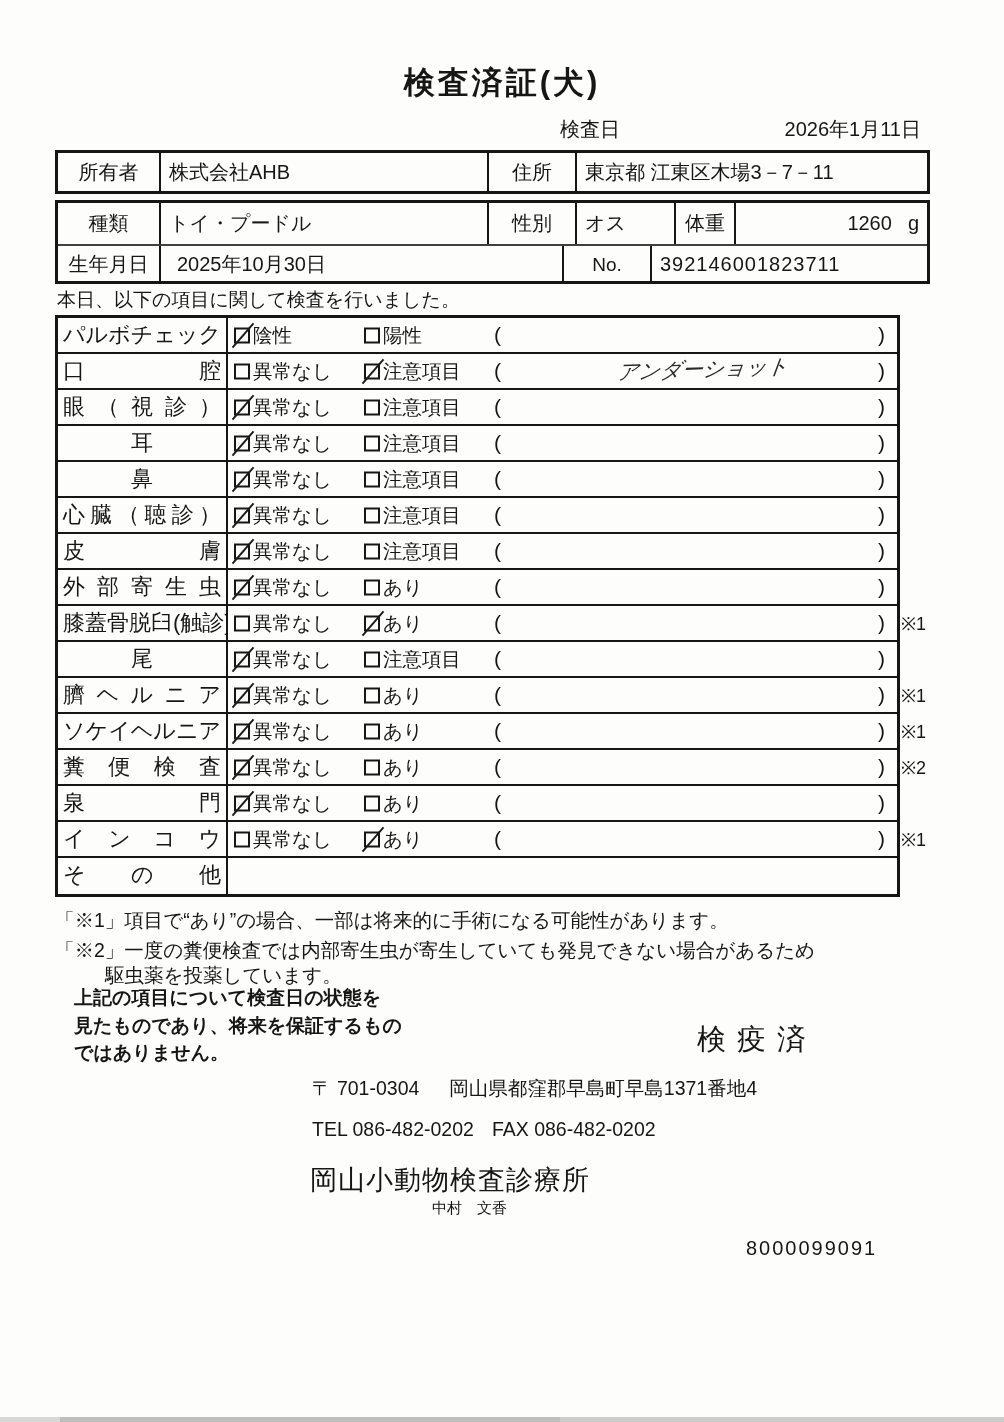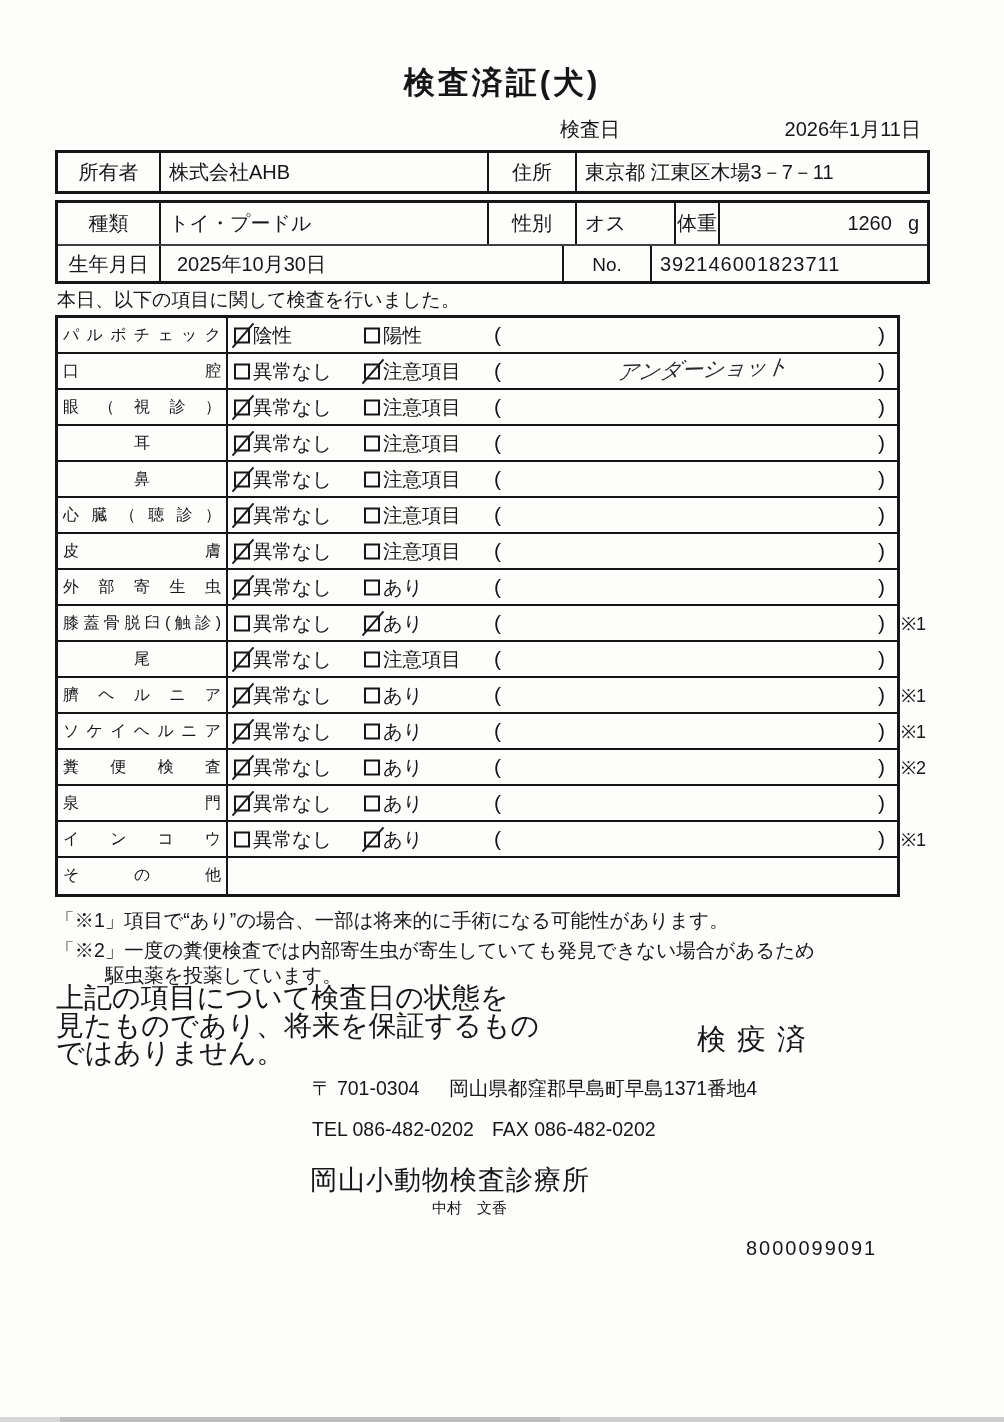--- a/index.html
+++ b/index.html
@@ -24,30 +24,30 @@
   .tblA .trow { height:100%; }
   .tblB .trow + .trow { border-top:2px solid #404040; height:39px; }
   .tcell {
     border-right:2px solid #161616; display:flex; align-items:center;
     font-size:20px; padding:0 8px; overflow:hidden; white-space:nowrap;
   }
   .tcell.hdr { justify-content:center; padding:0 2px; }
   .tcell.last { border-right:none; }
   .w-owner-l{width:103px;} .w-owner-v{width:328px;} .w-addr-l{width:88px;} .w-addr-v{flex:1;}
   .w-breed-l{width:103px;} .w-breed-v{width:328px;} .w-sex-l{width:88px;} .w-sex-v{width:99px;}
-  .w-wt-l{width:44px;} .w-wt-v{flex:1; justify-content:flex-end; gap:16px; }
+  .w-wt-l{width:60px;} .w-wt-v{flex:1; justify-content:flex-end; gap:16px; }
   .w-birth-l{width:103px;} .w-birth-v{width:395px;margin-left:8px;} .w-no-l{width:88px; justify-content:center; font-size:19px;} .w-no-v{flex:1; letter-spacing:1px;}
 
   .intro { position:absolute; top:287px; left:57px; font-size:19px; }
 
   .checklist { position:absolute; top:315px; left:55px; width:845px; border:3px solid #161616; background:#fdfdfc; }
   .chk-row { display:flex; height:36px; border-bottom:2px solid #161616; }
   .chk-row:last-child { border-bottom:none; }
   .c-label {
-    width:170px; border-right:2px solid #161616; font-size:16px; line-height:33px;
+    width:170px; border-right:2px solid #161616; font-size:22px; line-height:33px;
     padding:0 5px; white-space:nowrap; overflow:hidden;
     text-align:justify; text-align-last:justify;
   }
   .c-label.center { text-align:center; text-align-last:center; }
   .c-content { position:relative; flex:1; }
   .opt { position:absolute; top:50%; transform:translateY(-50%); display:flex; align-items:center; font-size:19.5px; white-space:nowrap; }
   .opt1 { left:6px; } .opt2 { left:136px; }
   .cb { display:inline-block; width:16px; height:16px; border:2px solid #161616; position:relative; margin-right:3px; flex:none; }
   .cb .slash { display:none; position:absolute; left:-9px; top:5px; width:32px; height:0; border-top:2px solid #1b1b1b; transform:rotate(-49deg); }
   .cb[data-checked="true"] .slash { display:block; }
@@ -57,21 +57,21 @@
   .hw {
     position:absolute; left:310px; top:50%; width:330px; text-align:center;
     transform:translateY(-56%) rotate(-2deg) skewX(-9deg);
     font-size:21px; font-style:italic; color:#2a2a2a; white-space:nowrap;
   }
 
   .footnotes { position:absolute; top:908px; left:55px; font-size:19.5px; line-height:25px; }
   .footnotes .fline { margin-bottom:5px; }
   .footnotes .indent { padding-left:50px; }
 
-  .disclaimer { position:absolute; top:984px; left:56px; font-size:28px; font-weight:normal; line-height:27.5px; }
+  .disclaimer { position:absolute; top:984px; left:74px; font-size:19px; font-weight:bold; line-height:27.5px; }
   .stamp { position:absolute; top:1020px; left:697px; font-size:29px; letter-spacing:11px; white-space:nowrap; }
   .addr-line { position:absolute; top:1075px; left:312px; font-size:19.5px; white-space:nowrap; }
   .addr-line .postal { margin-right:30px; }
   .tel-line { position:absolute; top:1118px; left:312px; font-size:19.5px; white-space:nowrap; }
   .tel-line .tel { margin-right:18px; }
   .clinic { position:absolute; top:1162px; left:310px; font-size:27px; letter-spacing:1px; }
   .vet { position:absolute; top:1199px; left:432px; font-size:15px; }
   .serial { position:absolute; top:1237px; left:746px; font-size:20px; letter-spacing:2px; }
   .scan-edge { position:absolute; bottom:0; left:0; width:100%; height:5px;
     background:linear-gradient(to right,#b9b9b9 0 60px,#8a8a8a 60px 560px,#a5a5a5 560px 100%); opacity:.55; }

